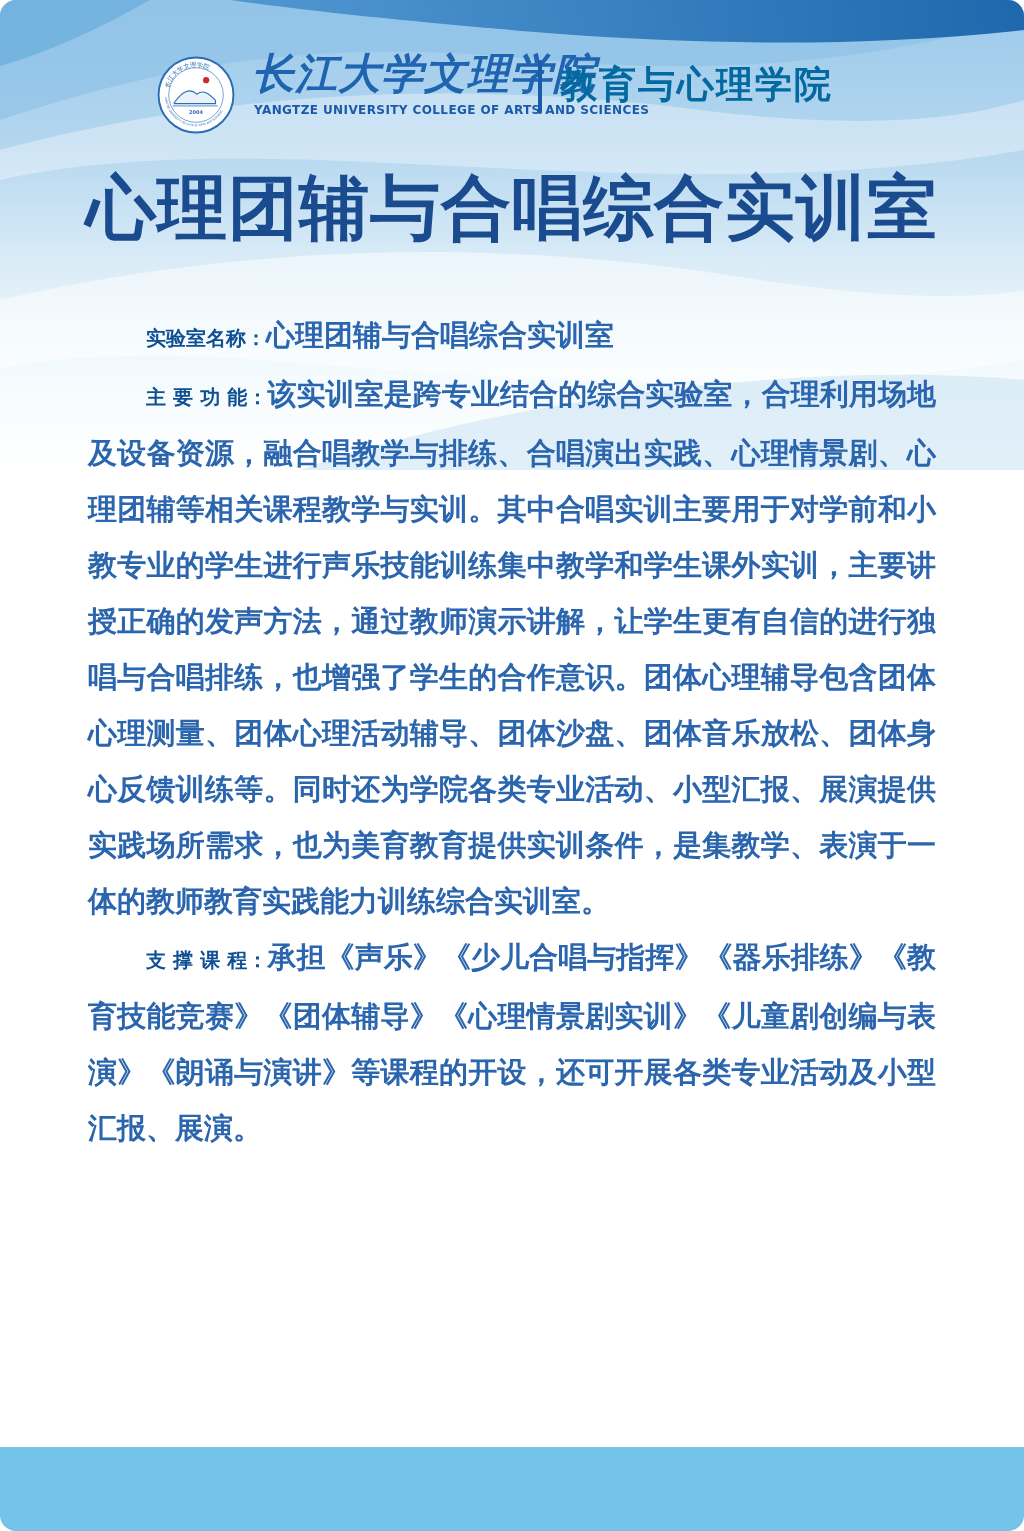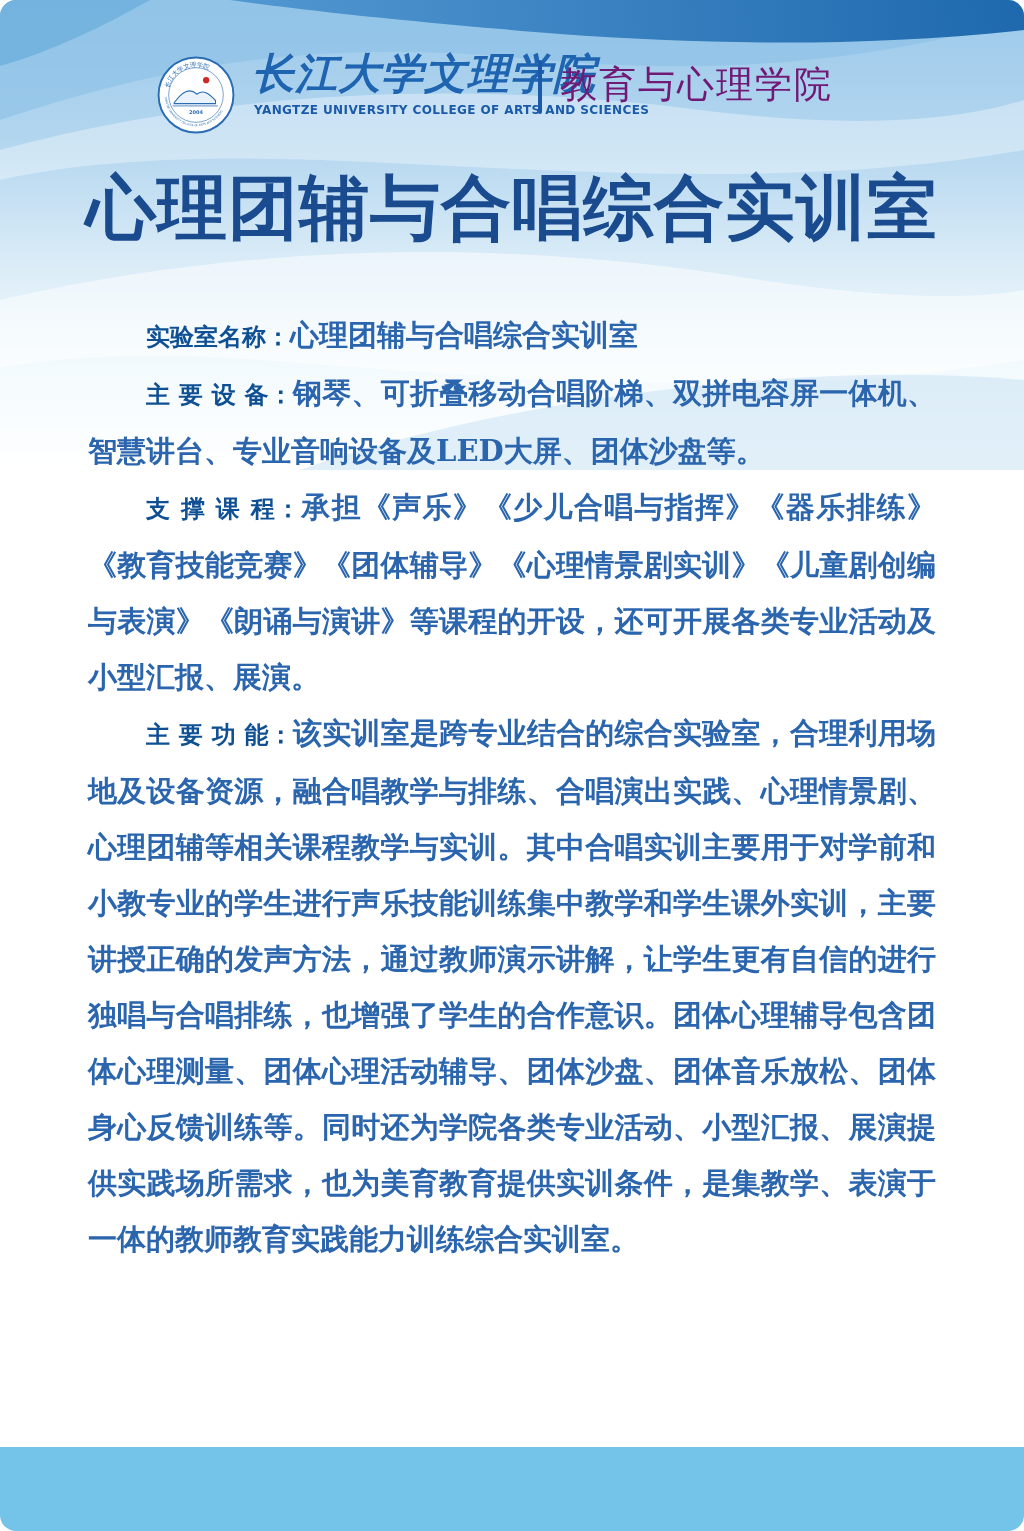--- a/index.html
+++ b/index.html
@@ -25,42 +25,42 @@
   }
   .uni-en{
     position:absolute;left:254px;top:103px;
     font-size:12px;font-weight:bold;color:#1a5aa8;letter-spacing:0.4px;white-space:nowrap;
   }
   .header-divider{
     position:absolute;left:538px;top:60px;width:4px;height:54px;background:#1a5aa8;border-radius:2px;
   }
   .dept{
     position:absolute;left:560px;top:60px;
-    font-size:37px;font-weight:normal;color:#701a75;letter-spacing:2px;white-space:nowrap;
+    font-size:37px;font-weight:bold;color:#0369a1;letter-spacing:2px;white-space:nowrap;
   }
 
   
   .main-title{
     position:absolute;left:0;top:158px;width:1024px;margin:0;
     text-align:center;font-family:"DejaVu Serif",serif;font-weight:bold;
     font-size:70px;line-height:100px;color:#1a4b8f;letter-spacing:1px;
   }
 
   
   .content{
     position:absolute;left:88px;top:307px;width:848px;
     font-family:"DejaVu Serif",serif;font-weight:600;
     font-size:29px;line-height:56px;color:#2a65ad;
   }
   .content p{margin:0;text-align:justify;text-justify:inter-ideograph;}
   .content p.para{text-indent:2em;}
   .content p.line{text-indent:2em;white-space:nowrap;}
   .label{
     font-family:"DejaVu Sans",sans-serif;font-weight:bold;
-    font-size:24px;color:#0f4f93;
+    font-size:20px;color:#0f4f93;
   }
   .seal text{font-family:"DejaVu Sans",sans-serif;}
 </style>
 </head>
 <body>
 
 <div class="poster">
 
   <svg class="hero" viewBox="0 0 1024 470" preserveAspectRatio="none" aria-hidden="true">
     <defs>
@@ -111,23 +111,20 @@
   <div class="header-divider"></div>
   <div class="dept">教育与心理学院</div>
 
   <h1 class="main-title">心理团辅与合唱综合实训室</h1>
 
   <main class="content">
     <p class="line">
       <span class="label">实验室名称：</span><span>心理团辅与合唱综合实训室</span>
     </p>
     <p class="para">
-      <span class="label">主 要 设 备：</span><span>钢琴、可折叠移动合唱阶梯、双拼电容屏一体机、智慧讲台、专业音响设备及LED大屏、团体沙盘等。</span>
+      <span class="label">主 要 功 能：</span><span>该实训室是跨专业结合的综合实验室，合理利用场地及设备资源，融合唱教学与排练、合唱演出实践、心理情景剧、心理团辅等相关课程教学与实训。其中合唱实训主要用于对学前和小教专业的学生进行声乐技能训练集中教学和学生课外实训，主要讲授正确的发声方法，通过教师演示讲解，让学生更有自信的进行独唱与合唱排练，也增强了学生的合作意识。团体心理辅导包含团体心理测量、团体心理活动辅导、团体沙盘、团体音乐放松、团体身心反馈训练等。同时还为学院各类专业活动、小型汇报、展演提供实践场所需求，也为美育教育提供实训条件，是集教学、表演于一体的教师教育实践能力训练综合实训室。</span>
     </p>
     <p class="para">
       <span class="label">支 撑 课 程：</span><span>承担《声乐》《少儿合唱与指挥》《器乐排练》《教育技能竞赛》《团体辅导》《心理情景剧实训》《儿童剧创编与表演》《朗诵与演讲》等课程的开设，还可开展各类专业活动及小型汇报、展演。</span>
-    </p>
-    <p class="para">
-      <span class="label">主 要 功 能：</span><span>该实训室是跨专业结合的综合实验室，合理利用场地及设备资源，融合唱教学与排练、合唱演出实践、心理情景剧、心理团辅等相关课程教学与实训。其中合唱实训主要用于对学前和小教专业的学生进行声乐技能训练集中教学和学生课外实训，主要讲授正确的发声方法，通过教师演示讲解，让学生更有自信的进行独唱与合唱排练，也增强了学生的合作意识。团体心理辅导包含团体心理测量、团体心理活动辅导、团体沙盘、团体音乐放松、团体身心反馈训练等。同时还为学院各类专业活动、小型汇报、展演提供实践场所需求，也为美育教育提供实训条件，是集教学、表演于一体的教师教育实践能力训练综合实训室。</span>
     </p>
   </main>
 
 </div>
 
 </body></html>

